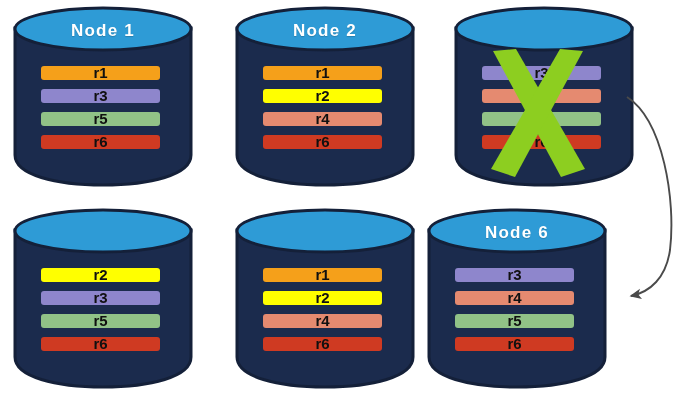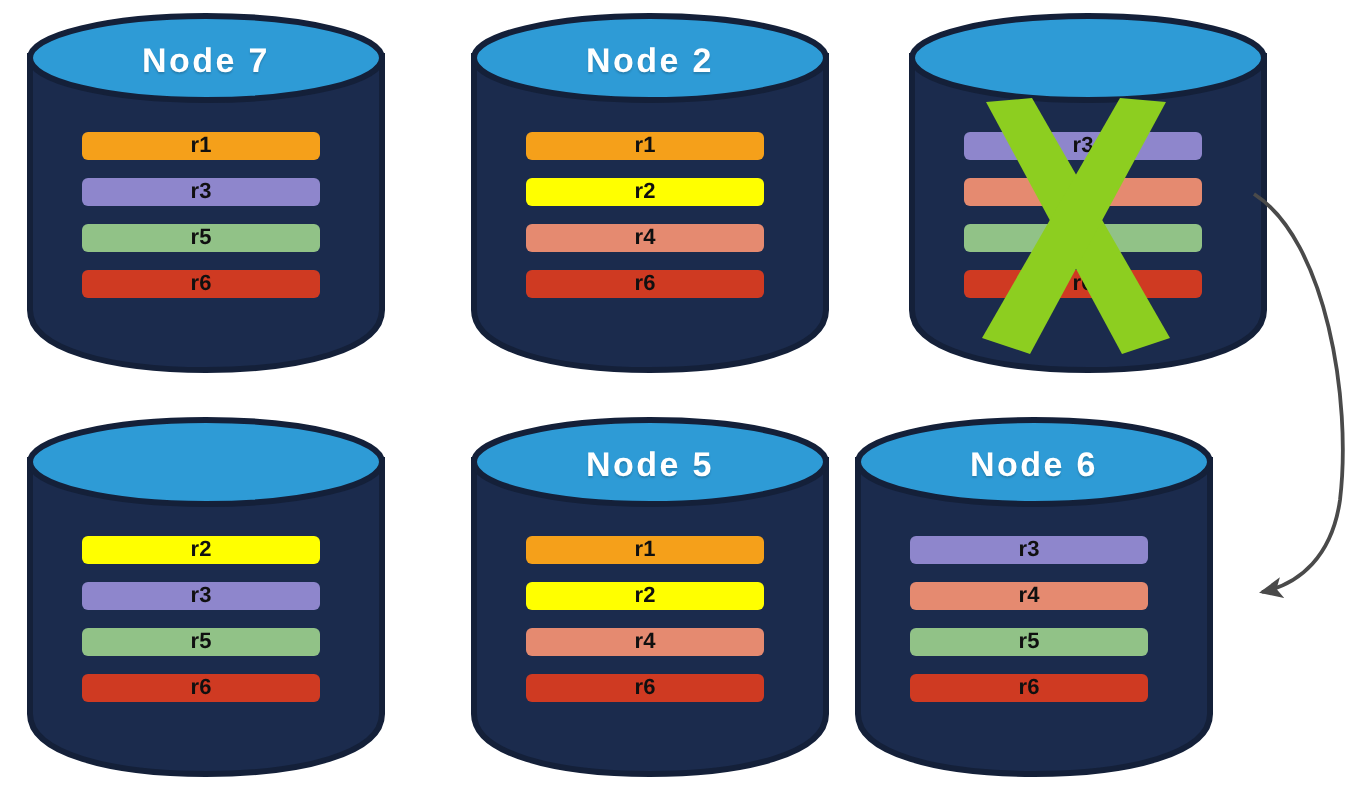--- a/index.html
+++ b/index.html
@@ -52,21 +52,21 @@
     top: 61px;
     width: 124px;
   }
   .row-bar {
     position: relative;
     width: 119px;
     height: 14px;
     margin-bottom: 9px;
     border-radius: 3px;
     color: #101010;
-    font-size: 11px;
+    font-size: 15px;
     font-weight: bold;
     line-height: 14px;
     text-align: center;
     font-family: "Liberation Sans", sans-serif;
   }
   .x-mark {
     position: absolute;
     pointer-events: none;
   }
   .arrow-layer {
@@ -82,21 +82,21 @@
 <body>
 
 <div id="canvas">
 
   <div id="nodes-root">
       <div class="node" style="left: 12px; top: 5px;">
         <svg class="cyl-svg" viewBox="0 0 182 183">
           <path d="M 3,23 L 3,150 C 3,170 44,180 91,180 C 138,180 179,170 179,150 L 179,23 Z" fill="#1B2B4D" stroke="#142039" stroke-width="3"></path>
           <ellipse cx="91" cy="24" rx="88" ry="21" fill="#2E9BD6" stroke="#142039" stroke-width="3"></ellipse>
         </svg>
-        <div class="node-title">Node  7</div>
+        <div class="node-title">Node  1</div>
         <div class="rows">
           <div class="row-bar" style="background: rgb(245, 160, 26);">r1</div>
           <div class="row-bar" style="background: rgb(142, 134, 204);">r3</div>
           <div class="row-bar" style="background: rgb(145, 194, 135);">r5</div>
           <div class="row-bar" style="background: rgb(207, 58, 34);">r6</div>
         </div>
       </div>
       <div class="node" style="left: 234px; top: 5px;">
         <svg class="cyl-svg" viewBox="0 0 182 183">
           <path d="M 3,23 L 3,150 C 3,170 44,180 91,180 C 138,180 179,170 179,150 L 179,23 Z" fill="#1B2B4D" stroke="#142039" stroke-width="3"></path>
@@ -136,21 +136,20 @@
           <div class="row-bar" style="background: rgb(142, 134, 204);">r3</div>
           <div class="row-bar" style="background: rgb(145, 194, 135);">r5</div>
           <div class="row-bar" style="background: rgb(207, 58, 34);">r6</div>
         </div>
       </div>
       <div class="node" style="left: 234px; top: 207px;">
         <svg class="cyl-svg" viewBox="0 0 182 183">
           <path d="M 3,23 L 3,150 C 3,170 44,180 91,180 C 138,180 179,170 179,150 L 179,23 Z" fill="#1B2B4D" stroke="#142039" stroke-width="3"></path>
           <ellipse cx="91" cy="24" rx="88" ry="21" fill="#2E9BD6" stroke="#142039" stroke-width="3"></ellipse>
         </svg>
-        <div class="node-title">Node  5</div>
         <div class="rows">
           <div class="row-bar" style="background: rgb(245, 160, 26);">r1</div>
           <div class="row-bar" style="background: rgb(255, 255, 0);">r2</div>
           <div class="row-bar" style="background: rgb(229, 138, 112);">r4</div>
           <div class="row-bar" style="background: rgb(207, 58, 34);">r6</div>
         </div>
       </div>
       <div class="node" style="left: 426px; top: 207px;">
         <svg class="cyl-svg" viewBox="0 0 182 183">
           <path d="M 3,23 L 3,150 C 3,170 44,180 91,180 C 138,180 179,170 179,150 L 179,23 Z" fill="#1B2B4D" stroke="#142039" stroke-width="3"></path>

